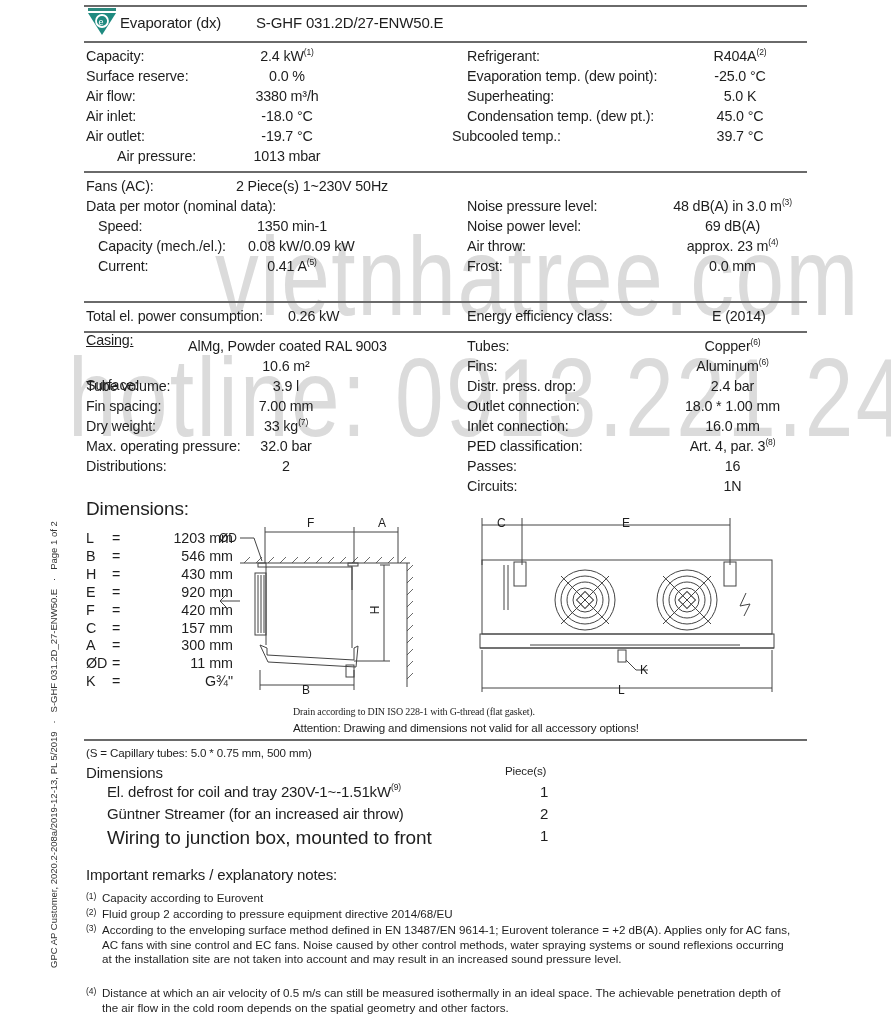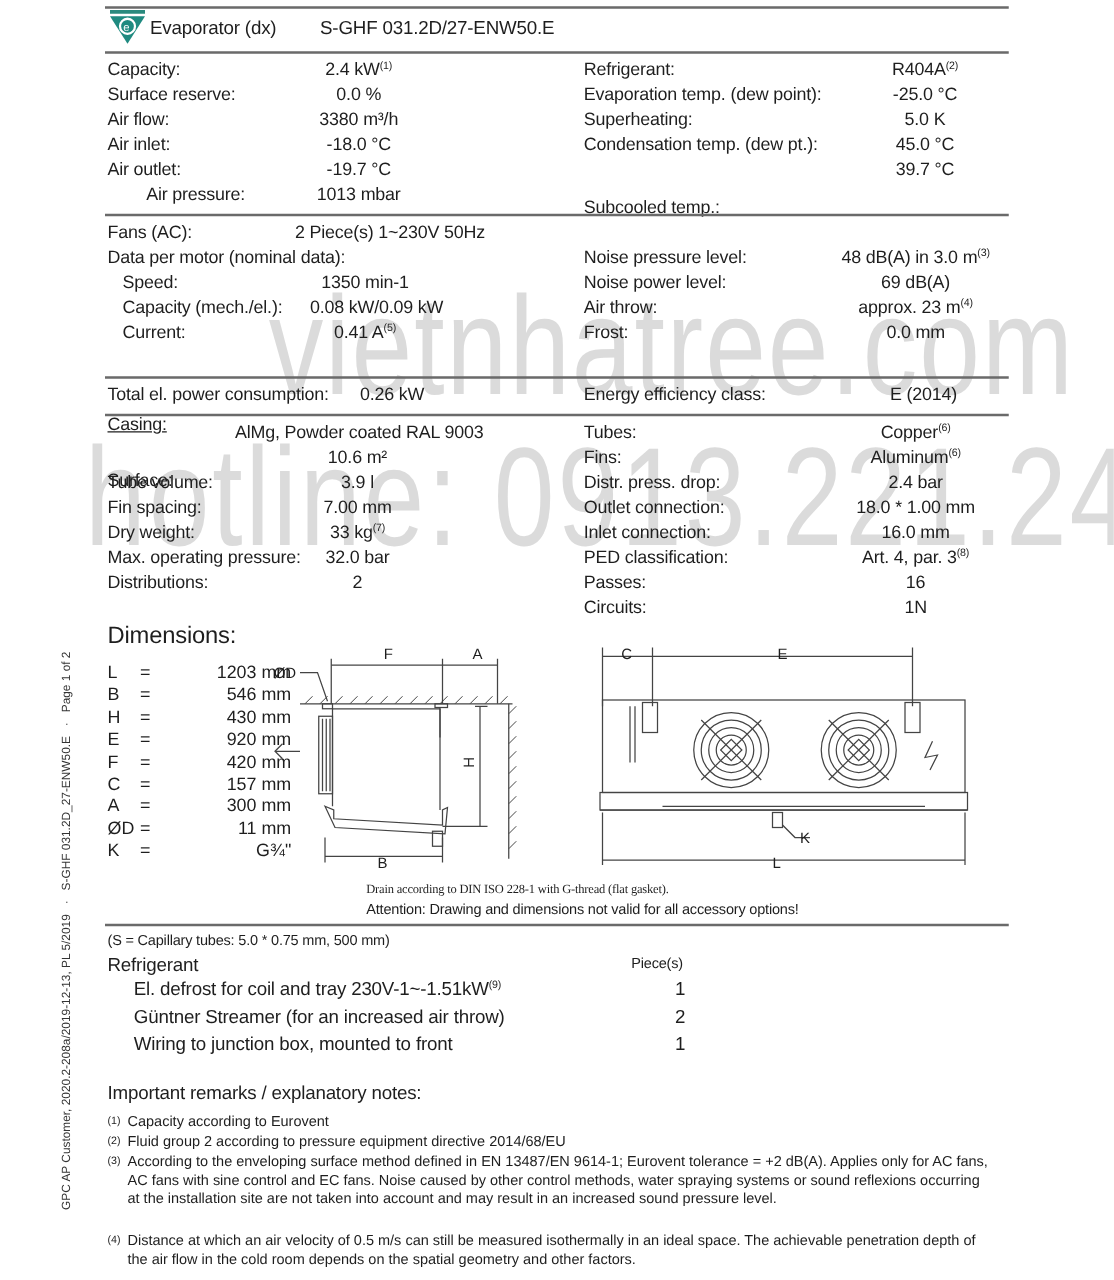--- a/index.html
+++ b/index.html
@@ -55,21 +55,21 @@
   </div>
 <div id="perf-right">
     <div class="abs t" style="left: 467px; top: 48px;">Refrigerant:</div>
     <div class="abs t" style="top: 48px; left: 680px; width: 120px; text-align: center;"><span>R404A</span><sup>(2)</sup></div>
     <div class="abs t" style="left: 467px; top: 68px;">Evaporation temp. (dew point):</div>
     <div class="abs t" style="top: 68px; left: 680px; width: 120px; text-align: center;"><span>-25.0 °C</span></div>
     <div class="abs t" style="left: 467px; top: 88px;">Superheating:</div>
     <div class="abs t" style="top: 88px; left: 680px; width: 120px; text-align: center;"><span>5.0 K</span></div>
     <div class="abs t" style="left: 467px; top: 108px;">Condensation temp. (dew pt.):</div>
     <div class="abs t" style="top: 108px; left: 680px; width: 120px; text-align: center;"><span>45.0 °C</span></div>
-    <div class="abs t" style="left: 467px; top: 128px; margin-top: 30px;">Subcooled temp.:</div>
+    <div class="abs t" style="left: 452px; top: 128px;">Subcooled temp.:</div>
     <div class="abs t" style="top: 128px; left: 680px; width: 120px; text-align: center;"><span>39.7 °C</span></div>
   </div>
 
 <div class="hr thin" style="top:171px;"></div>
 
 <div class="abs t" style="left:86px; top:178px;">Fans (AC):</div>
 <div class="abs t" style="left:236px; top:178px;">2 Piece(s) 1~230V 50Hz</div>
 <div class="abs t" style="left:86px; top:198px;">Data per motor (nominal data):</div>
 <div id="fans-left">
     <div class="abs t" style="left: 98px; top: 218px;">Speed:</div>
@@ -291,28 +291,28 @@
 <div class="abs t" style="left:622px; top:516px; font-size:12px;">E</div>
 <div class="abs t" style="left:640px; top:663px; font-size:12px;">K</div>
 <div class="abs t" style="left:618px; top:683px; font-size:12px;">L</div>
 
 <div class="abs t" style="left:293px; top:706px; font-size:10px;font-family:Liberation Serif, serif;">Drain according to DIN ISO 228-1 with G-thread (flat gasket).</div>
 <div class="abs t" style="left:293px; top:721px; font-size:11.6px;">Attention: Drawing and dimensions not valid for all accessory options!</div>
 
 <div class="hr thin" style="top:739px;"></div>
 
 <div class="abs t" style="left:86px; top:746px; font-size:11.6px;">(S = Capillary tubes: 5.0 * 0.75 mm, 500 mm)</div>
-<div class="abs t" style="left:86px; top:764px; font-size:15px;">Refrigerant</div>
+<div class="abs t" style="left:86px; top:764px; font-size:15px;">Dimensions</div>
 <div class="abs t" style="left:505px; top:764px; font-size:11.6px;">Piece(s)</div>
 <div id="acc-rows">
     <div class="abs t" style="left: 107px; top: 783px; font-size: 15px;"><span>El. defrost for coil and tray 230V-1~-1.51kW</span><sup>(9)</sup></div>
     <div class="abs t" style="left: 540px; top: 783px; font-size: 15px;">1</div>
     <div class="abs t" style="left: 107px; top: 805px; font-size: 15px;"><span>Güntner Streamer (for an increased air throw)</span></div>
     <div class="abs t" style="left: 540px; top: 805px; font-size: 15px;">2</div>
-    <div class="abs t" style="left: 107px; top: 827px; font-size: 15px;"><span>Wiring to junction box, mounted to front</span></div>
+    <div class="abs t" style="left: 107px; top: 827px; font-size: 19px;"><span>Wiring to junction box, mounted to front</span></div>
     <div class="abs t" style="left: 540px; top: 827px; font-size: 15px;">1</div>
   </div>
 
 <div class="abs t" style="left:86px; top:866px; font-size:15px;">Important remarks / explanatory notes:</div>
 <div id="notes">
     <div class="note" style="top: 891px;">
       <span class="num">(1)</span>
       <span class="txt">Capacity according to Eurovent</span>
     </div>
     <div class="note" style="top: 907px;">

